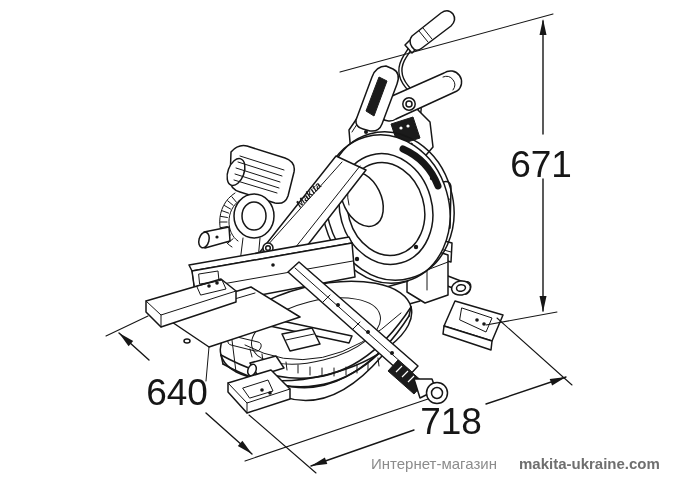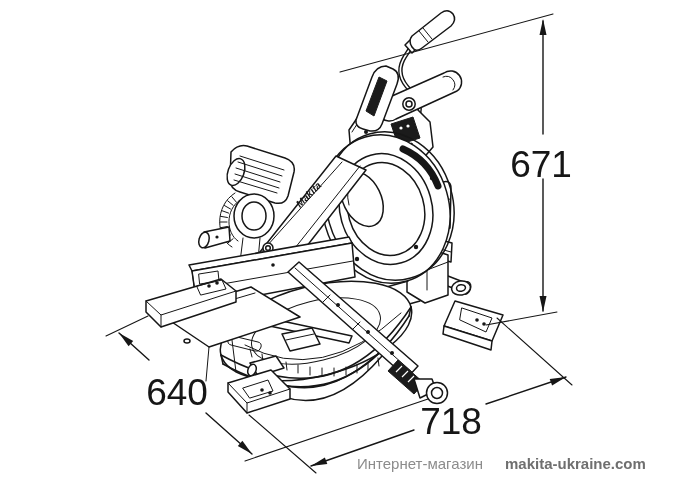--- a/index.html
+++ b/index.html
@@ -12,21 +12,21 @@
   .wh{fill:#ffffff;stroke:#161616;stroke-width:1.5;stroke-linejoin:round;stroke-linecap:round;}
   .dk{fill:#1b1b1b;stroke:#1b1b1b;stroke-width:1;stroke-linejoin:round;}
   .dot{fill:#161616;stroke:none;}
   .wdot{fill:#ffffff;stroke:none;}
   .dim{fill:none;stroke:#161616;stroke-width:1.4;stroke-linecap:round;}
   .ext{fill:none;stroke:#161616;stroke-width:1.1;stroke-linecap:round;}
   .arr{fill:#161616;stroke:none;}
   .dimnum{font:37px "Liberation Sans",sans-serif;fill:#161616;text-anchor:middle;}
   .brand{font:italic bold 10px "Liberation Sans",sans-serif;fill:#161616;}
   
-  .footer{position:absolute;left:357px;top:455px;white-space:nowrap;font-size:15px;line-height:18px;}
+  .footer{position:absolute;left:371px;top:455px;white-space:nowrap;font-size:15px;line-height:18px;}
   .footer .pre{color:#8c8c8c;}
   .footer .site{color:#6f6f6f;font-weight:bold;margin-left:22px;}
 </style>
 </head>
 <body>
 
 <div class="stage">
 <svg width="700" height="480" viewBox="0 0 700 480">
 
   <g>

